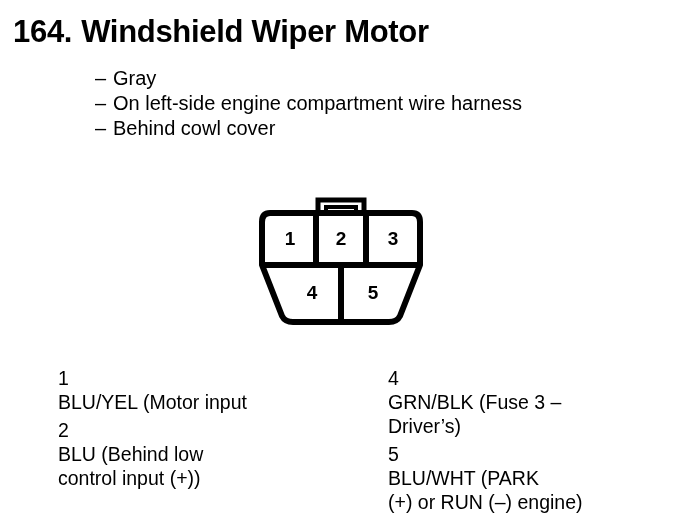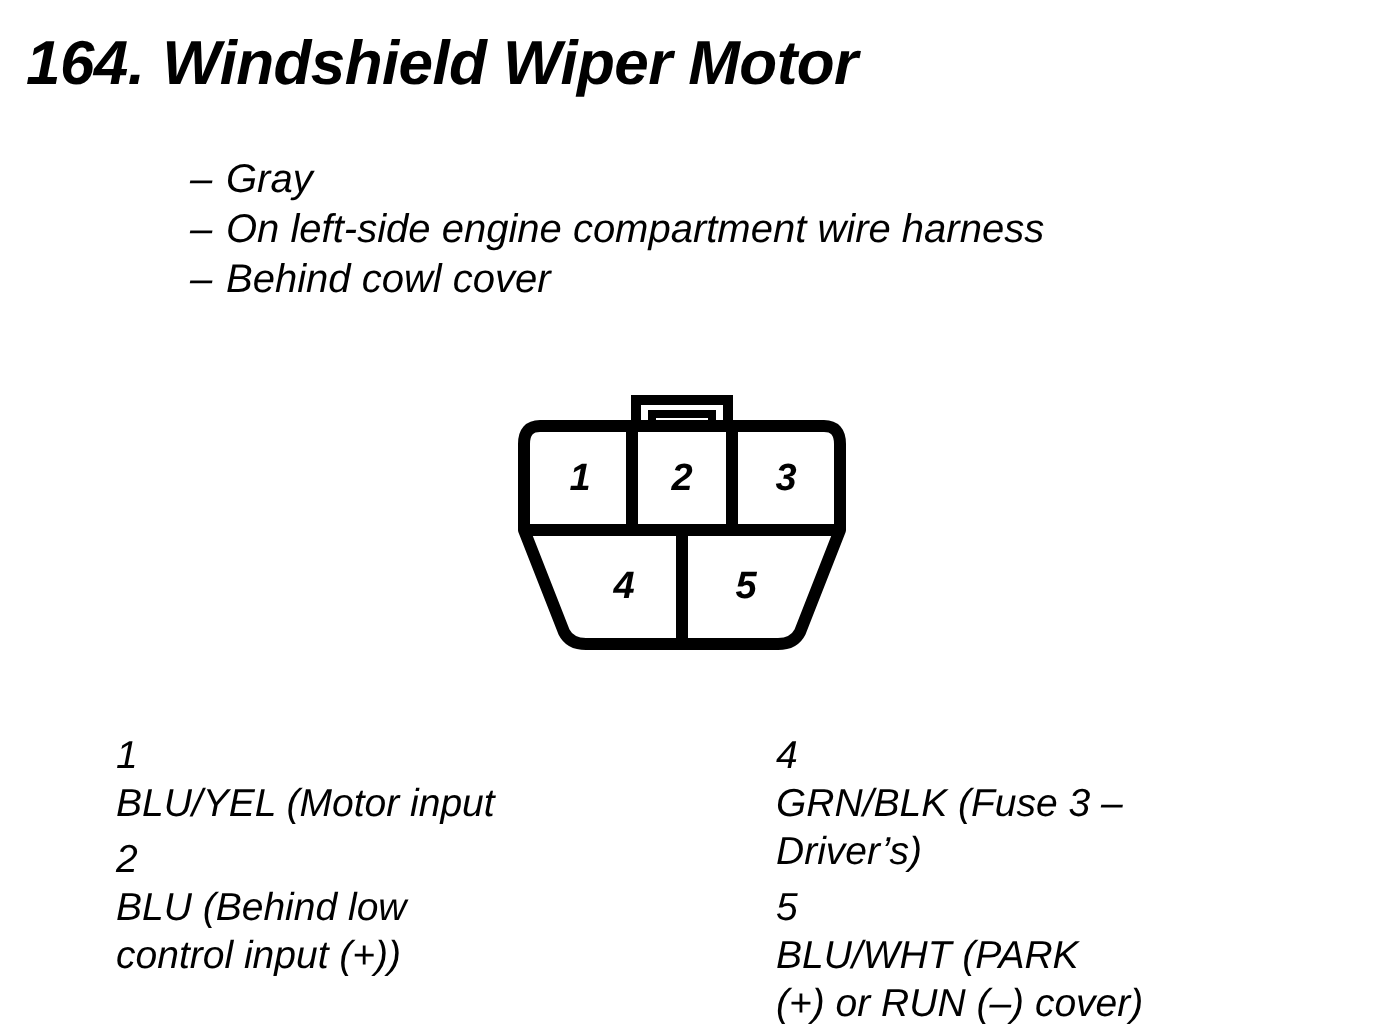--- a/index.html
+++ b/index.html
@@ -8,41 +8,40 @@
     background: #ffffff;
   }
   #page {
     position: relative;
     width: 596px;
     height: 518px;
     background: #ffffff;
     overflow: hidden;
     font-family: "Liberation Sans", sans-serif;
     color: #000000;
-    font-style: italic;
     -webkit-font-smoothing: none;
   }
 
   
   .title {
     position: absolute;
     left: 13px;
     top: 16px;
     font-size: 31px;
     font-weight: bold;
     letter-spacing: -0.3px;
     white-space: nowrap;
     line-height: 1;
   }
   .title .num { margin-right: 9px; }
 
   .notes {
     position: absolute;
     left: 95px;
-    top: 78px;
+    top: 66px;
     width: 560px;
   }
   .note-line {
     font-size: 20px;
     line-height: 25px;
     white-space: nowrap;
   }
   .note-line .dash {
     display: inline-block;
     width: 18px;
@@ -170,18 +169,18 @@
       <span class="idx">4</span>
       <span class="desc">
         <span class="l">GRN/BLK (Fuse 3 –</span>
         <span class="l">Driver’s)</span>
       </span>
     </div>
     <div class="legend-row">
       <span class="idx">5</span>
       <span class="desc">
         <span class="l">BLU/WHT (PARK</span>
-        <span class="l">(+) or RUN (–) cover)</span>
+        <span class="l">(+) or RUN (–) engine)</span>
       </span>
     </div>
   </div>
 
 </div>
 
 </body></html>

